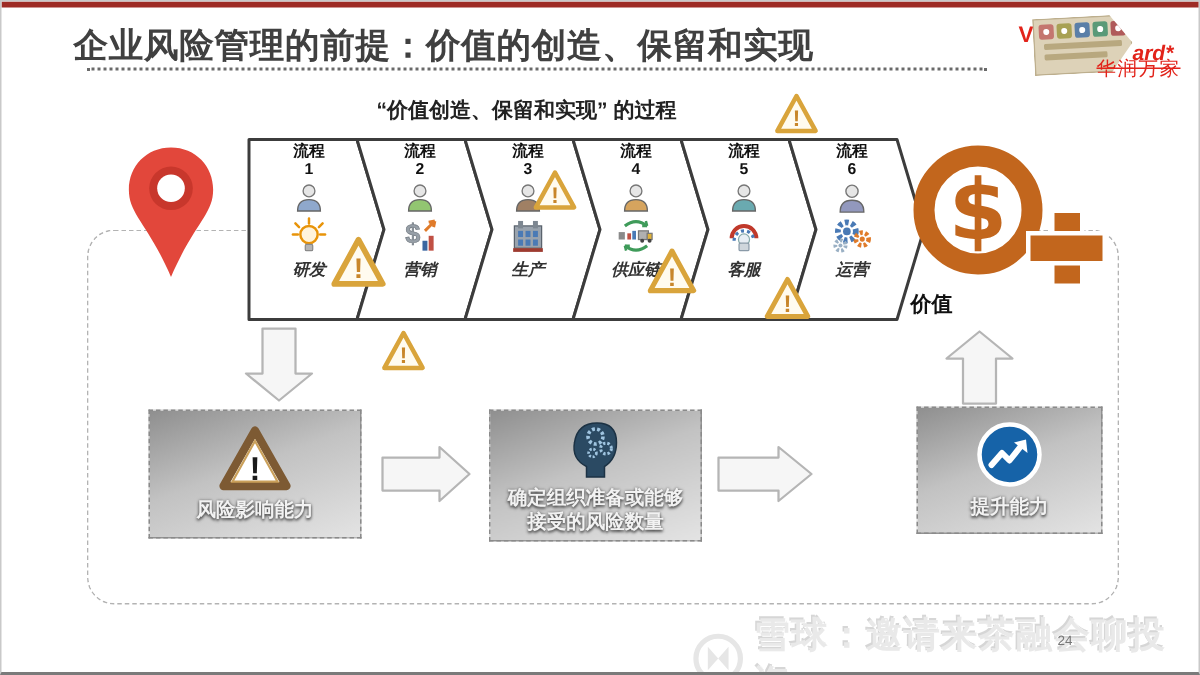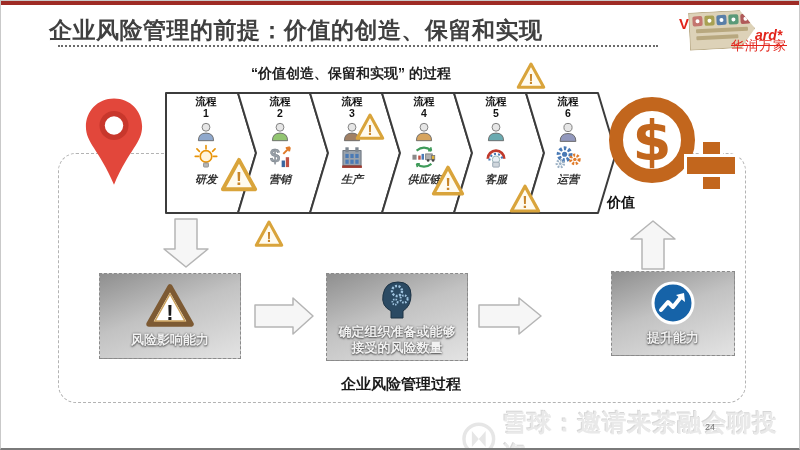--- a/index.html
+++ b/index.html
@@ -294,21 +294,20 @@
 
   <div class="gbox box3">
     <svg width="46" height="46" viewBox="0 0 46 46">
       <circle cx="23" cy="23" r="20" fill="#1663a8" stroke="#ffffff" stroke-width="3"></circle>
       <path d="M11,30 L18,22 L23,27 L31,17" fill="none" stroke="#ffffff" stroke-width="4" stroke-linecap="round" stroke-linejoin="round"></path>
       <polygon points="34,13 35,22 26,15" fill="#ffffff"></polygon>
     </svg>
     <div class="blabel">提升能力</div>
   </div>
 
-  <div class="bottom-caption">企业风险管理过程</div>
 
   <div class="watermark">
     <svg class="wm-logo" viewBox="0 0 36 36">
       <circle cx="18" cy="18" r="15" fill="none" stroke="#e6e6e6" stroke-width="3.5"></circle>
       <polygon points="11,10 18,18 11,26" fill="#e6e6e6"></polygon>
       <polygon points="25,10 18,18 25,26" fill="#e6e6e6"></polygon>
     </svg>
     <span class="wm-text">雪球：邀请来茶融会聊投资</span>
   </div>
   <div class="page-num">24</div>

